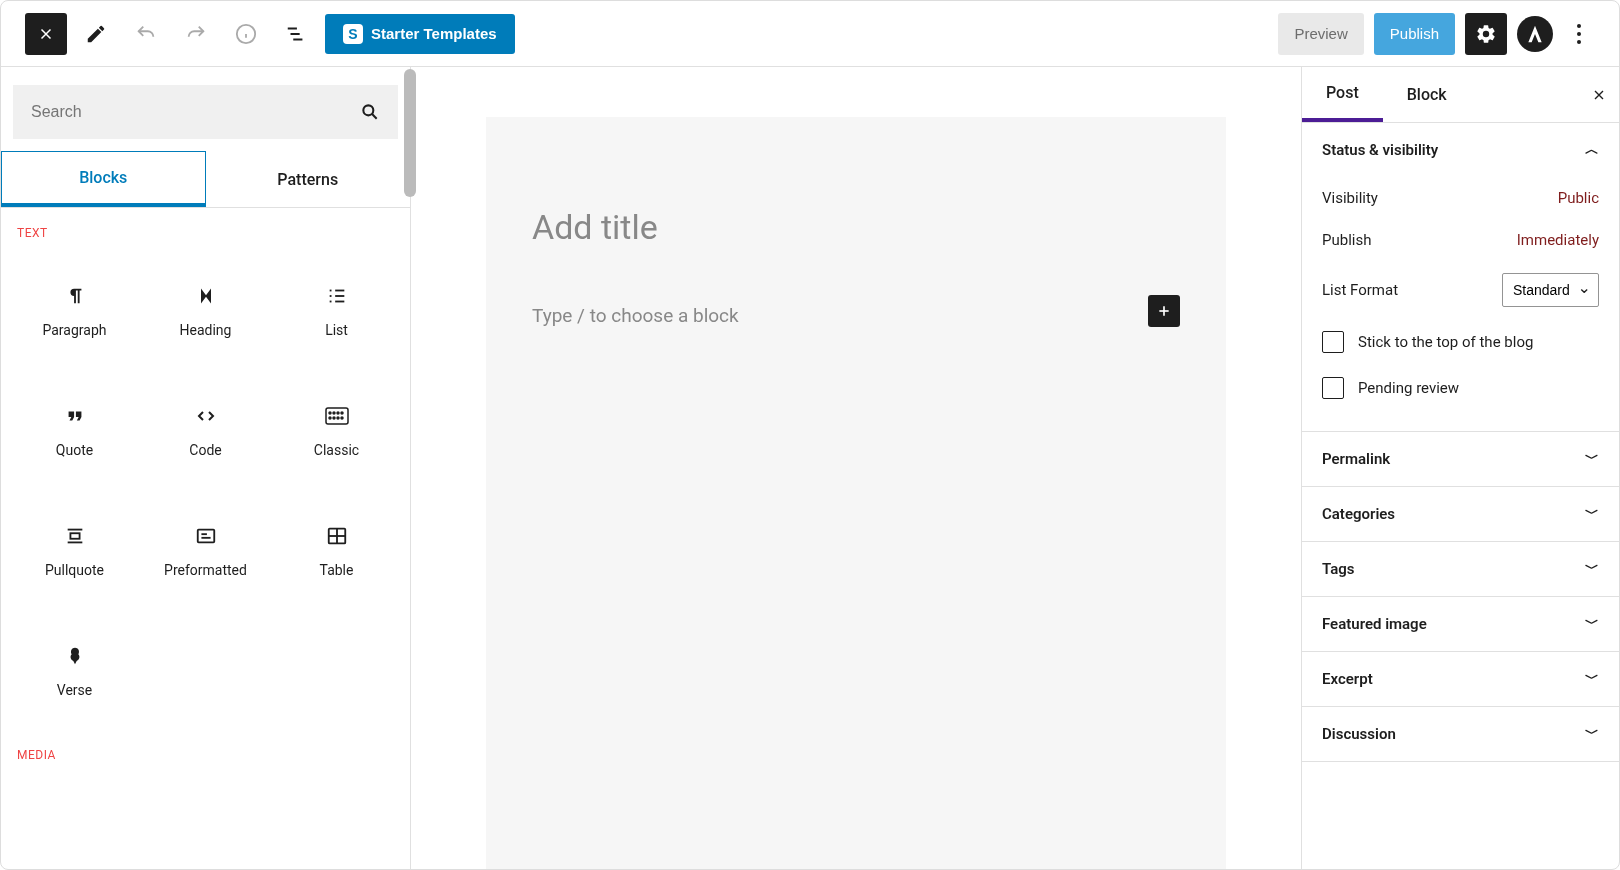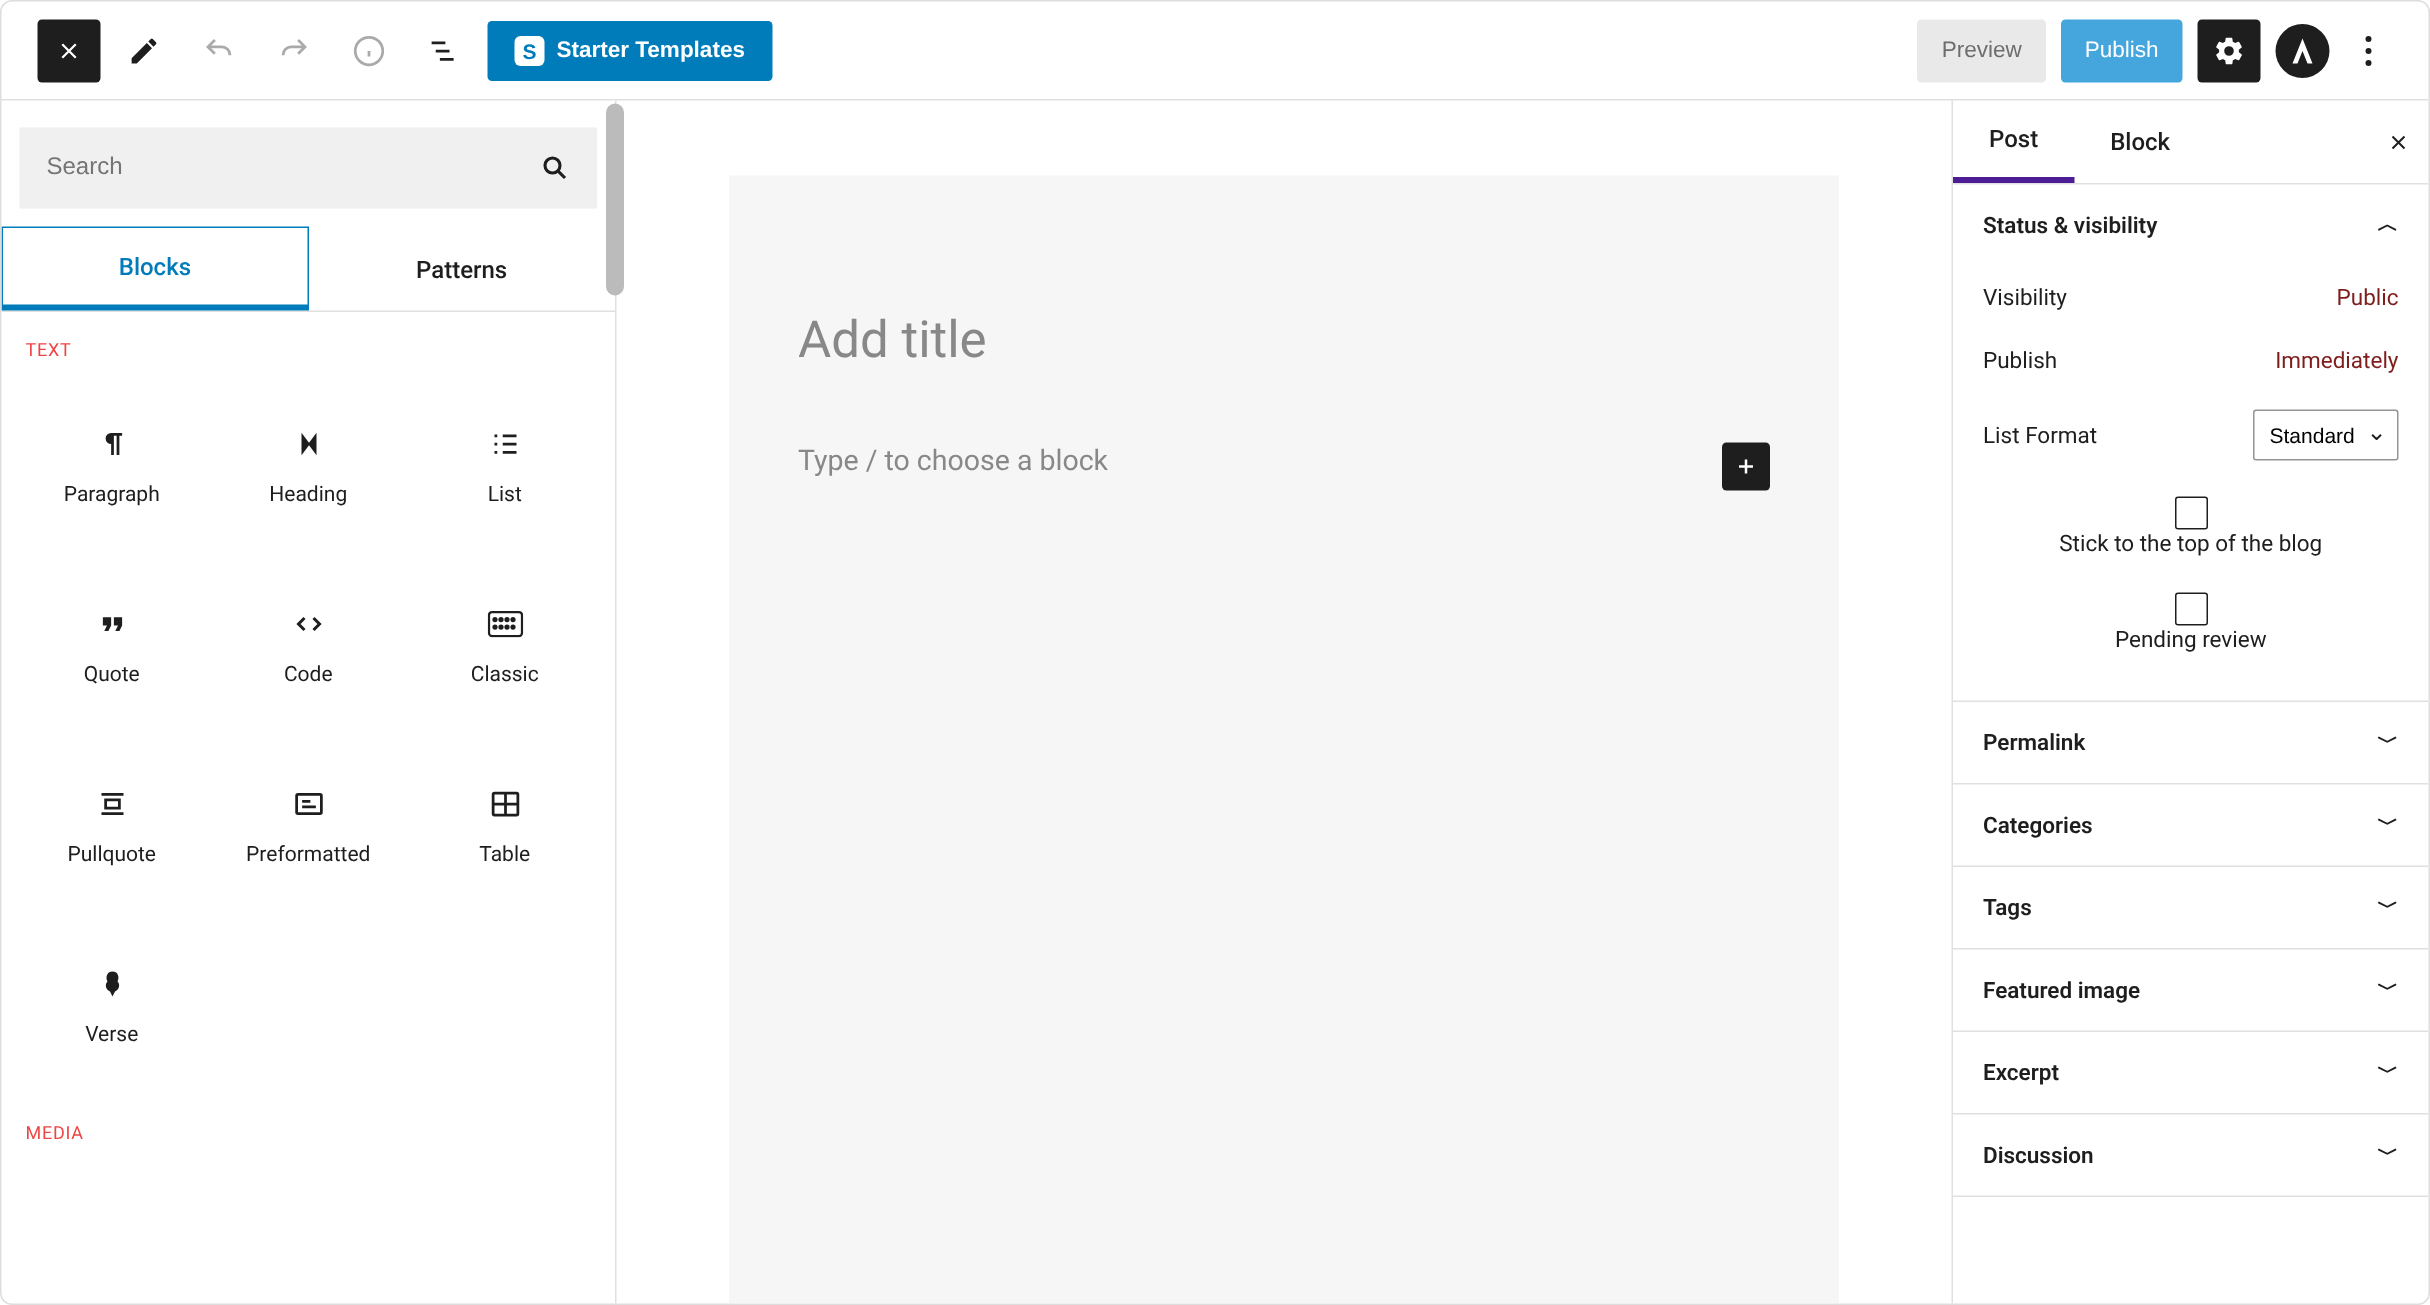--- a/index.html
+++ b/index.html
@@ -41,21 +41,21 @@
 
 .block-grid { display: grid; grid-template-columns: repeat(3, 1fr); gap: 0; padding: 0 8px; }
 .block-item { height: 120px; display: flex; flex-direction: column; align-items: center; justify-content: center; gap: 12px; cursor: pointer; border-radius: 4px; }
 .block-icon { width: 28px; height: 28px; display: flex; align-items: center; justify-content: center; font-size: 22px; color: #1e1e1e; }
 .block-label { font-size: 14px; color: #1e1e1e; }
 
 
 .canvas-wrap { flex: 1; display: flex; justify-content: center; padding-top: 50px; position: relative; }
 .canvas { width: 740px; background: #f6f6f6; padding: 90px 46px 0 46px; }
 .title-field { font-size: 34px; color: #888; font-weight: 400; margin-bottom: 48px; }
-.body-row { display: flex; align-items: flex-start; justify-content: space-between; }
+.body-row { display: flex; align-items: flex-end; justify-content: space-between; }
 .body-placeholder { font-size: 19px; color: #888; }
 .add-block-btn { width: 32px; height: 32px; background: #1e1e1e; color: #fff; border: none; border-radius: 3px; display: flex; align-items: center; justify-content: center; font-size: 18px; cursor: pointer; }
 
 
 .right-panel { width: 318px; border-left: 1px solid #e0e0e0; display: flex; flex-direction: column; position: relative; }
 
 .rp-tabs { display: flex; align-items: center; border-bottom: 1px solid #e0e0e0; height: 56px; padding-right: 12px; }
 .rp-tab { padding: 0 24px; height: 100%; display: flex; align-items: center; font-size: 16px; font-weight: 500; cursor: pointer; }
 .rp-tab.active { border-bottom: 4px solid #4c1d95; color: #1e1e1e; }
 .rp-close { margin-left: auto; font-size: 18px; cursor: pointer; background: none; border: none; }
@@ -63,21 +63,21 @@
 .rp-section { border-bottom: 1px solid #e0e0e0; }
 .rp-section-head { display: flex; align-items: center; justify-content: space-between; padding: 18px 20px; font-size: 15px; font-weight: 600; cursor: pointer; }
 .chev { font-size: 14px; }
 
 .rp-body { padding: 0 20px 20px 20px; }
 .rp-row { display: flex; align-items: center; justify-content: space-between; padding: 12px 0; font-size: 15px; }
 .rp-link { color: #7f1d1d; cursor: pointer; }
 .rp-select { border: 1px solid #949494; height: 34px; padding: 0 28px 0 10px; font-size: 14px; background: #fff; appearance: none; position: relative; border-radius: 2px; }
 .select-wrap { position: relative; }
 .select-wrap::after { content: "⌄"; position: absolute; right: 8px; top: 5px; font-size: 16px; pointer-events: none; }
-.rp-check-row { display: flex; align-items: center; padding: 12px 0; font-size: 15px; flex-direction: column; }
+.rp-check-row { display: flex; align-items: center; gap: 14px; padding: 12px 0; font-size: 15px; }
 .rp-check { width: 22px; height: 22px; border: 1.5px solid #1e1e1e; border-radius: 2px; cursor: pointer; }
 
 svg { display: block; }
 </style>
 </head>
 <body>
 
 <div class="topbar">
   <div class="topbar-left">
     <button class="btn-close">

